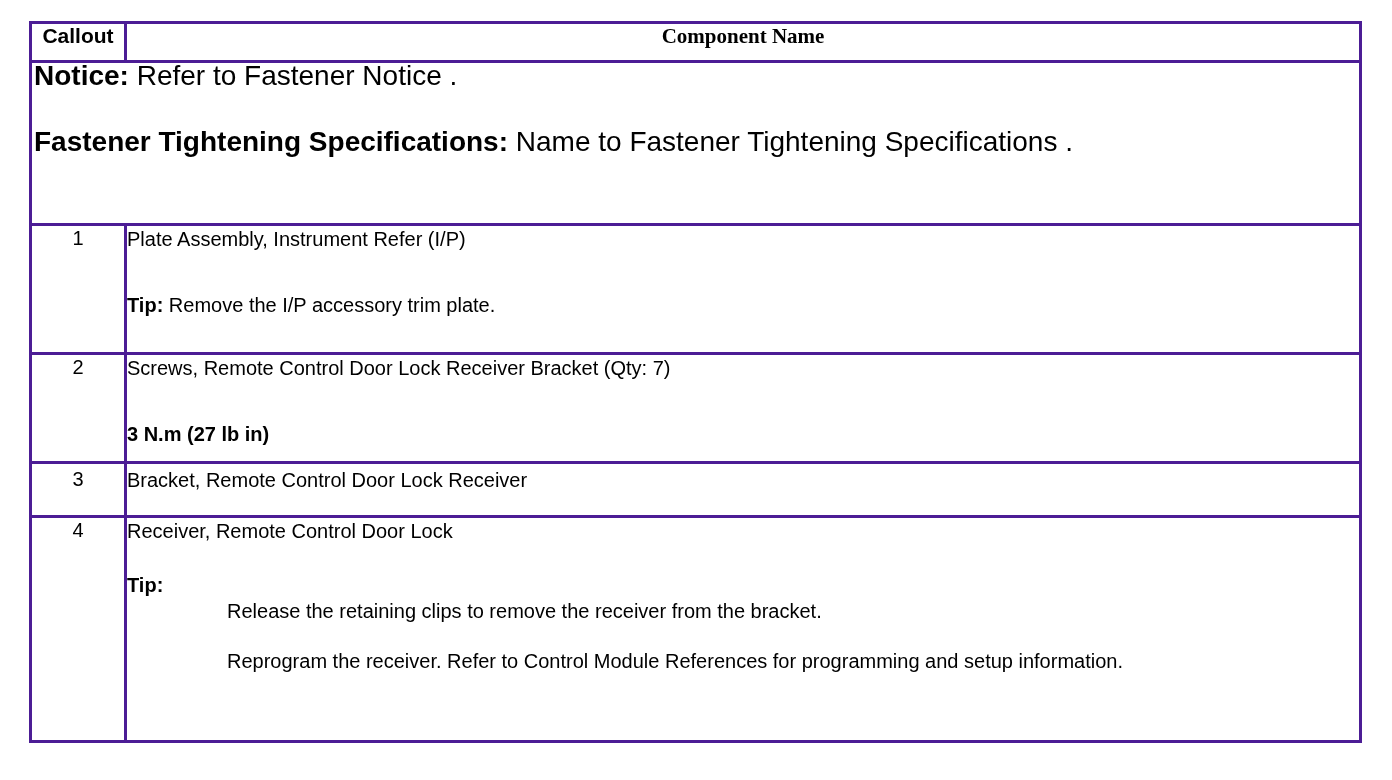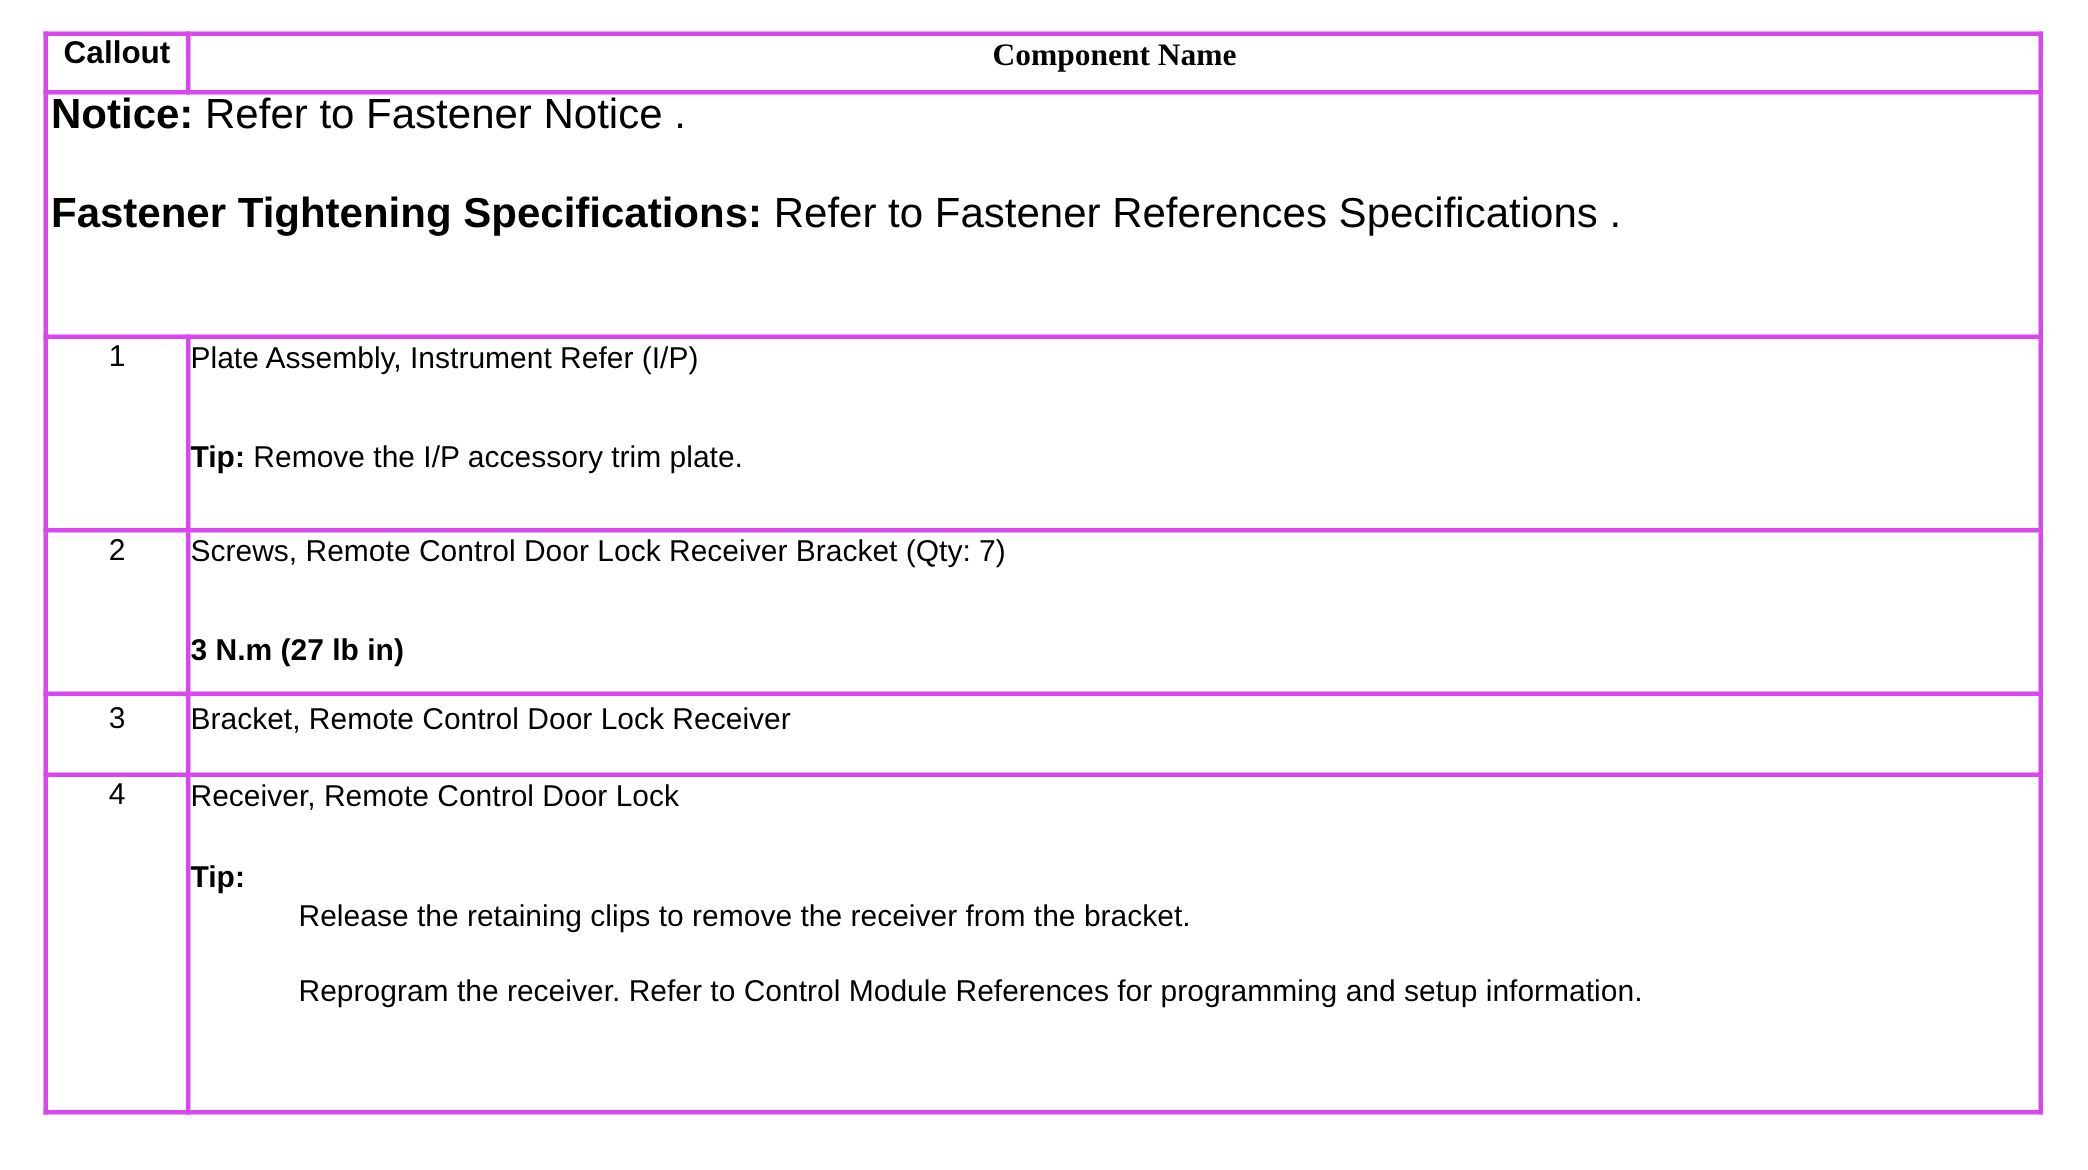--- a/index.html
+++ b/index.html
@@ -27,21 +27,21 @@
     position: absolute;
     left: 29px;
     top: 21px;
     width: 1330px;
     border-collapse: collapse;
     table-layout: fixed;
     background: #ffffff;
   }
   .callout-table td,
   .callout-table th {
-    border: 3px solid #d946ef;
+    border: 3px solid #4c1d95;
     padding: 0;
     vertical-align: top;
     background: #ffffff;
   }
 
   col.col-callout { width: 95px; }
   col.col-name    { width: 1235px; }
 
   
   .hdr-callout {
@@ -102,21 +102,21 @@
   .row2 .name-cell   { height: 106px; }
   .row2 .gap         { height: 40px; }
 
   .row3 .name-cell   { height: 28px; padding-top: 3px; padding-bottom: 20px; }
   .row3 .callout-num { padding: 3px 0; }
 
   .row4 .name-cell   { height: 222px; }
   .row4 .gap-sm      { height: 28px; }
   .row4 .gap-md      { height: 24px; }
   .row4 .gap-tail    { height: 26px; }
-  .indent            { padding-left: 72px; }
+  .indent            { padding-left: 100px; }
 </style>
 </head>
 <body>
 
 <div class="page">
 
   <table class="callout-table">
     <colgroup>
       <col class="col-callout">
       <col class="col-name">
@@ -124,21 +124,21 @@
     <tbody>
 
       <tr>
         <td class="hdr-callout">Callout</td>
         <td class="hdr-name">Component Name</td>
       </tr>
 
       <tr>
         <td class="notice-cell" colspan="2">
           <div class="notice-line"><b>Notice:</b> <span>Refer to Fastener Notice .</span></div>
-          <div class="notice-line"><b>Fastener Tightening Specifications:</b> <span>Refer to Fastener References Specifications .</span></div>
+          <div class="notice-line"><b>Fastener Tightening Specifications:</b> <span>Name to Fastener Tightening Specifications .</span></div>
         </td>
       </tr>
 
       <tr class="row1">
         <td class="callout-num">1</td>
         <td class="name-cell">
           <div class="name-line">Plate Assembly, Instrument Refer (I/P)</div>
           <div class="gap"></div>
           <div class="name-line"><b>Tip:</b> <span>Remove the I/P accessory trim plate.</span></div>
         </td>

